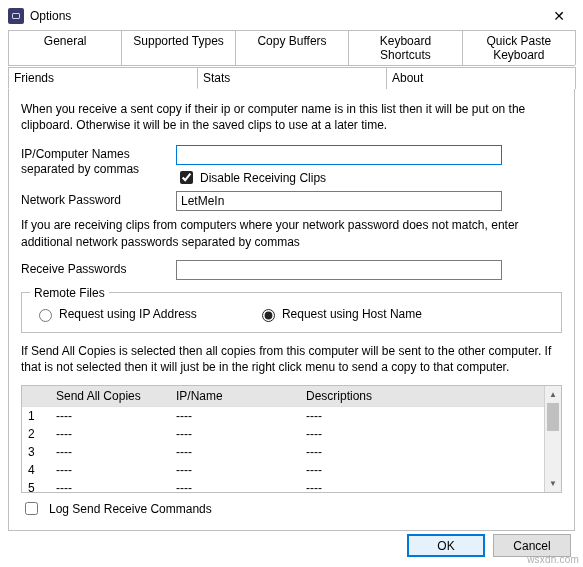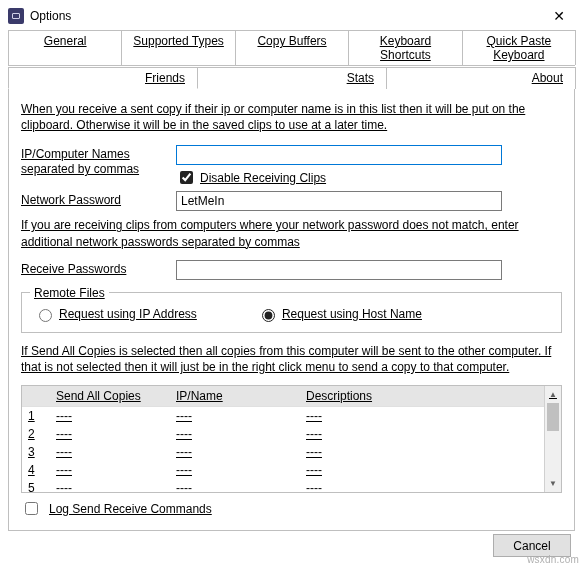--- a/index.html
+++ b/index.html
@@ -2,25 +2,25 @@
 <html><head>
 <meta charset="utf-8">
 <style>
 * { box-sizing: border-box; font-family: "Segoe UI", Tahoma, sans-serif; font-size: 12px; }
 body { margin: 0; background: #fff; width: 583px; height: 567px; overflow: hidden; }
 .titlebar { display: flex; align-items: center; padding: 6px 8px 4px 8px; }
 .app-icon { width: 16px; height: 16px; background: #3a3a6a; border-radius: 2px; display: flex; align-items: center; justify-content: center; margin-right: 6px; }
 .app-icon-inner { width: 8px; height: 6px; border: 1.5px solid #d0d0e8; border-radius: 1px; }
 .title-text { flex: 1; }
 .close-btn { width: 32px; height: 20px; display: flex; align-items: center; justify-content: center; font-size: 14px; cursor: pointer; }
-.content { padding: 0 8px 8px 8px; text-decoration: underline; }
+.content { padding: 0 8px 8px 8px; }
 .tabs-row { display: flex; border-bottom: 1px solid #bfbfbf; }
 .tab { flex: 1; text-align: center; padding: 3px 4px; border: 1px solid #bfbfbf; border-bottom: none; background: #fff; cursor: pointer; margin-right: -1px; position: relative; }
 .tabs-row2 { display: flex; border-bottom: 1px solid #bfbfbf; }
-.tab2 { flex: 1; text-align: right; padding: 3px 12px; border: 1px solid #bfbfbf; border-bottom: none; background: #fff; cursor: pointer; margin-right: -1px; position: relative; top: 1px; }
+.tab2 { flex: 1; text-align: left; padding: 3px 5px; border: 1px solid #bfbfbf; border-bottom: none; background: #fff; cursor: pointer; margin-right: -1px; position: relative; top: 1px; }
 .tab2.active { background: #fff; border-bottom: 1px solid #fff; z-index: 2; }
 .tabpane { border: 1px solid #bfbfbf; border-top: none; padding: 12px; min-height: 440px; position: relative; }
 .desc { margin-bottom: 12px; line-height: 1.35; }
 .row { display: flex; align-items: flex-start; margin-bottom: 4px; }
 .label { width: 155px; padding-top: 2px; line-height: 1.25; }
 .field { flex: 1; }
 input[type=text] { width: 326px; border: 1px solid #7a7a7a; padding: 2px 4px; height: 20px; font-size: 12px; }
 input[type=text].focused { border: 1px solid #0078d7; outline: 1px solid #0078d7; outline-offset: -1px; }
 .cbwrap { display: flex; align-items: center; gap: 4px; margin-top: 3px; }
 input[type=checkbox] { width: 13px; height: 13px; accent-color: #222; }
@@ -171,16 +171,17 @@
     </div>
 
     <div class="footer-check">
       <input type="checkbox" style="">
       <span>Log Send Receive Commands</span>
     </div>
   </div>
 </div>
 
 <div class="buttons">
+  <button class="primary">OK</button>
   <button>Cancel</button>
 </div>
 
 <div class="watermark">wsxdn.com</div>
 
 </body></html>

